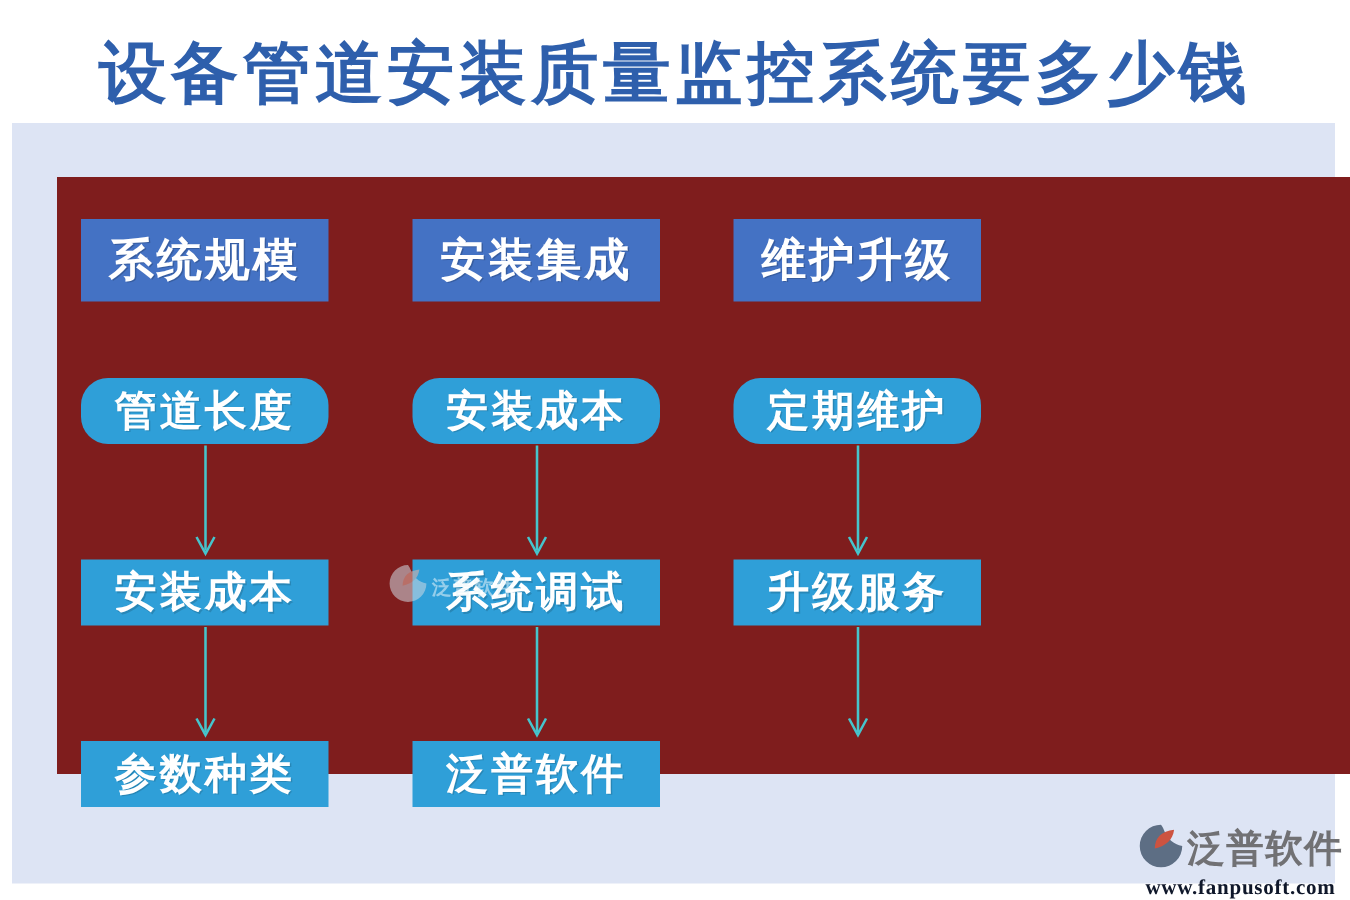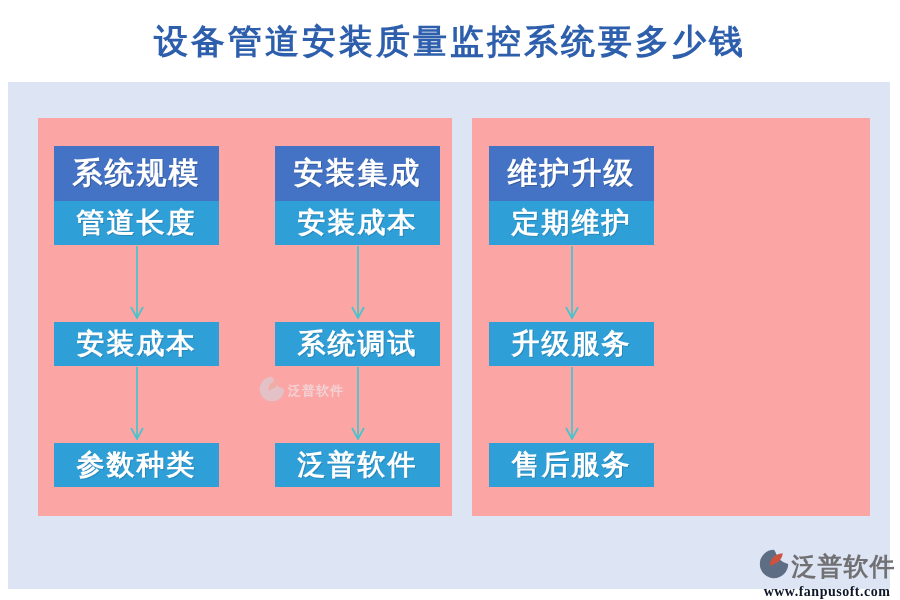--- a/index.html
+++ b/index.html
@@ -6,46 +6,46 @@
   .page{
     position:relative;width:900px;height:600px;overflow:hidden;background:#ffffff;
     font-family:"Liberation Serif","DejaVu Serif",serif;
   }
   .band{
     position:absolute;left:8px;top:82px;width:882px;height:507px;
     background:#dde4f4;
   }
   .title{
     position:absolute;left:0;top:22px;width:900px;margin:0;
-    text-align:center;font-size:34px;font-weight:bold;letter-spacing:3px;
+    text-align:center;font-size:45px;font-weight:bold;letter-spacing:3px;
     color:#2e5fac;line-height:1.2;white-space:nowrap;
   }
   .panel{
-    position:absolute;top:118px;height:398px;background:#fca5a5;
+    position:absolute;top:118px;height:398px;background:#7f1d1d;padding-left:38px;
   }
   .panel-left{left:38px;width:414px;}
   .panel-right{left:472px;width:398px;}
   .column{
     position:absolute;top:28px;width:165px;
     display:flex;flex-direction:column;align-items:center;
   }
   .p1c1{left:16px}.p1c2{left:237px}.p2c1{left:17px}.p2c2{left:224px}
   .hbox{
     width:165px;height:55px;background:#4472c4;color:#ffffff;
     display:flex;align-items:center;justify-content:center;
     font-size:30px;font-weight:bold;letter-spacing:2px;
     text-shadow:1px 1px 0 rgba(0,0,0,.18);
   }
   .ibox{
     width:165px;height:44px;background:#2f9fd8;color:#ffffff;
     display:flex;align-items:center;justify-content:center;
     font-size:28px;font-weight:bold;letter-spacing:2px;
     text-shadow:1px 1px 0 rgba(0,0,0,.15);
   }
-  .ibox.first{}
+  .ibox.first{margin-top:51px;border-radius:18px;}
   .arrow{width:18px;height:77px;display:flex;align-items:stretch;justify-content:center;}
   .arrow svg{display:block;}
   .watermark{
     position:absolute;left:259px;top:376px;display:flex;align-items:center;gap:3px;
     opacity:.55;pointer-events:none;
   }
   .watermark .wm-brand{
     color:#eaf6fb;font-size:13px;font-weight:bold;letter-spacing:1px;line-height:1.05;
   }
   .footer-logo{
@@ -124,21 +124,20 @@
             <path d="M3 62 L9 73 L15 62" fill="none" stroke="#46c4cc" stroke-width="1.7"></path>
           </svg>
       </div>
       <div class="ibox">升级服务</div>
       <div class="arrow">
         <svg width="18" height="77" viewBox="0 0 18 77">
             <line x1="9" y1="1" x2="9" y2="71" stroke="#46c4cc" stroke-width="1.7"></line>
             <path d="M3 62 L9 73 L15 62" fill="none" stroke="#46c4cc" stroke-width="1.7"></path>
           </svg>
       </div>
-      <div class="ibox">售后服务</div>
     </div>
 
 
   </section>
 
   <div class="watermark">
     <span>
       <svg width="26" height="26" viewBox="0 0 36 36">
         <path d="M18 1 A17 17 0 1 0 35 18 C28 16.5 23 12 20.5 5.5 C19.8 3.8 19 2.2 18 1 Z" fill="#cfd9e2"></path>
         <path d="M13 20 C13 11.5 18.5 6 28.5 5 C27.5 13 22 18 13 20 Z" fill="#e7b3a6"></path>

